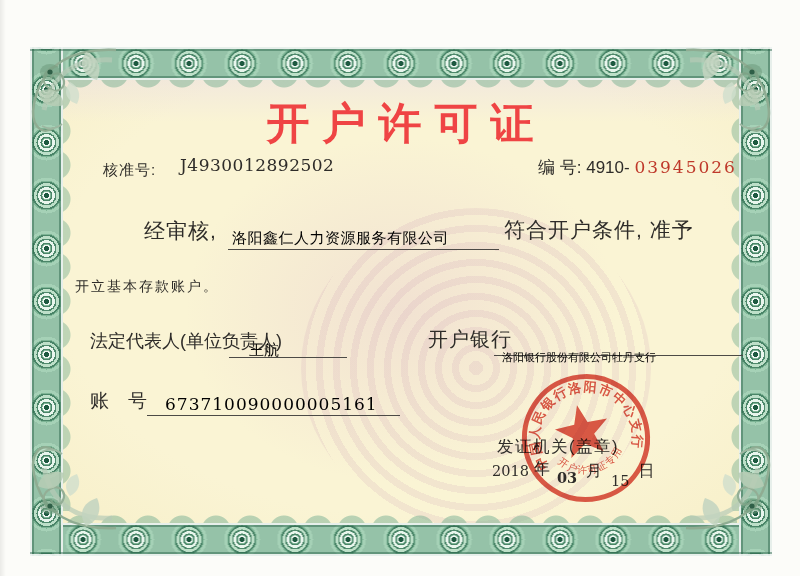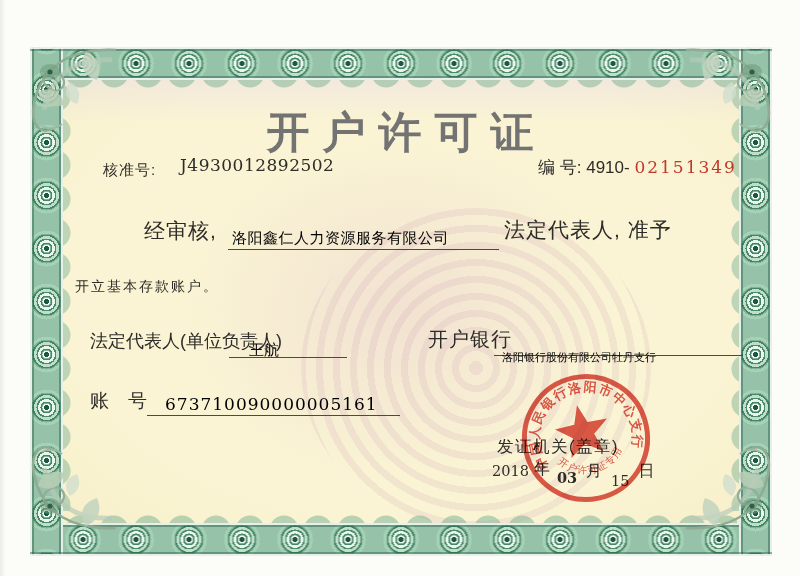--- a/index.html
+++ b/index.html
@@ -53,22 +53,22 @@
       radial-gradient(ellipse 620px 420px at 50% 46%, #faf4d4 0 55%, #f5ecc1 100%);
   }
   .rosette { position:absolute; left:238px; top:128px; width:350px; height:320px; border-radius:50%;
     background:repeating-radial-gradient(circle at 50% 50%, rgba(188,128,168,.13) 0 7px, rgba(255,255,255,0) 7px 17px);
     z-index:0; }
 
   
   .txt { position:absolute; color:#2e2c29; z-index:5; white-space:nowrap; line-height:1.15; }
   .serif { font-family:"DejaVu Serif", serif; }
 
-  .title { left:0; top:108px; width:100%; text-align:center; font-size:43px; font-weight:700;
-    letter-spacing:13px; text-indent:13px; color:#737373; font-family:"DejaVu Serif", serif; }
+  .title { left:0; top:99px; width:100%; text-align:center; font-size:43px; font-weight:700;
+    letter-spacing:13px; text-indent:13px; color:#ef4444; font-family:"DejaVu Serif", serif; }
 
   .approval-label { left:103px; top:161px; font-size:15px; letter-spacing:1px; }
   .approval-value { left:180px; top:156px; font-size:17px; letter-spacing:.5px; }
 
   .serial { left:538px; top:158px; font-size:17px; }
   .serial .red { color:#bf392b; font-family:"DejaVu Serif", serif; letter-spacing:2px; }
 
   .body-prefix { left:144px; top:219px; font-size:21px; letter-spacing:1px; }
   .fill-line { position:absolute; border-bottom:1.5px solid #4c4a46; z-index:4;margin-top:8px; }
   .company-line { left:228px; top:215px; width:271px; height:27px; }
@@ -171,28 +171,28 @@
     <div class="rosette"></div>
   </div>
 
   <div class="txt title">开户许可证</div>
 
   <div class="txt approval-label">核准号:</div>
   <div class="txt approval-value serif">J4930012892502</div>
 
   <div class="txt serial">
     <span>编 号:</span><span> 4910-</span>
-    <span class="red">02151349</span>
+    <span class="red">03945026</span>
   </div>
 
   <div class="txt body-prefix">经审核,</div>
   <div class="fill-line company-line">
     <span>洛阳鑫仁人力资源服务有限公司</span>
   </div>
-  <div class="txt body-suffix">法定代表人, 准予</div>
+  <div class="txt body-suffix">符合开户条件, 准予</div>
   <div class="txt body-line2">开立基本存款账户。</div>
 
   <div class="txt rep-label">法定代表人(单位负责人)</div>
   <div class="fill-line rep-line">
     <span>王航</span>
   </div>
   <div class="txt bank-label">开户银行</div>
   <div class="fill-line bank-line">
     <span>洛阳银行股份有限公司牡丹支行</span>
   </div>

